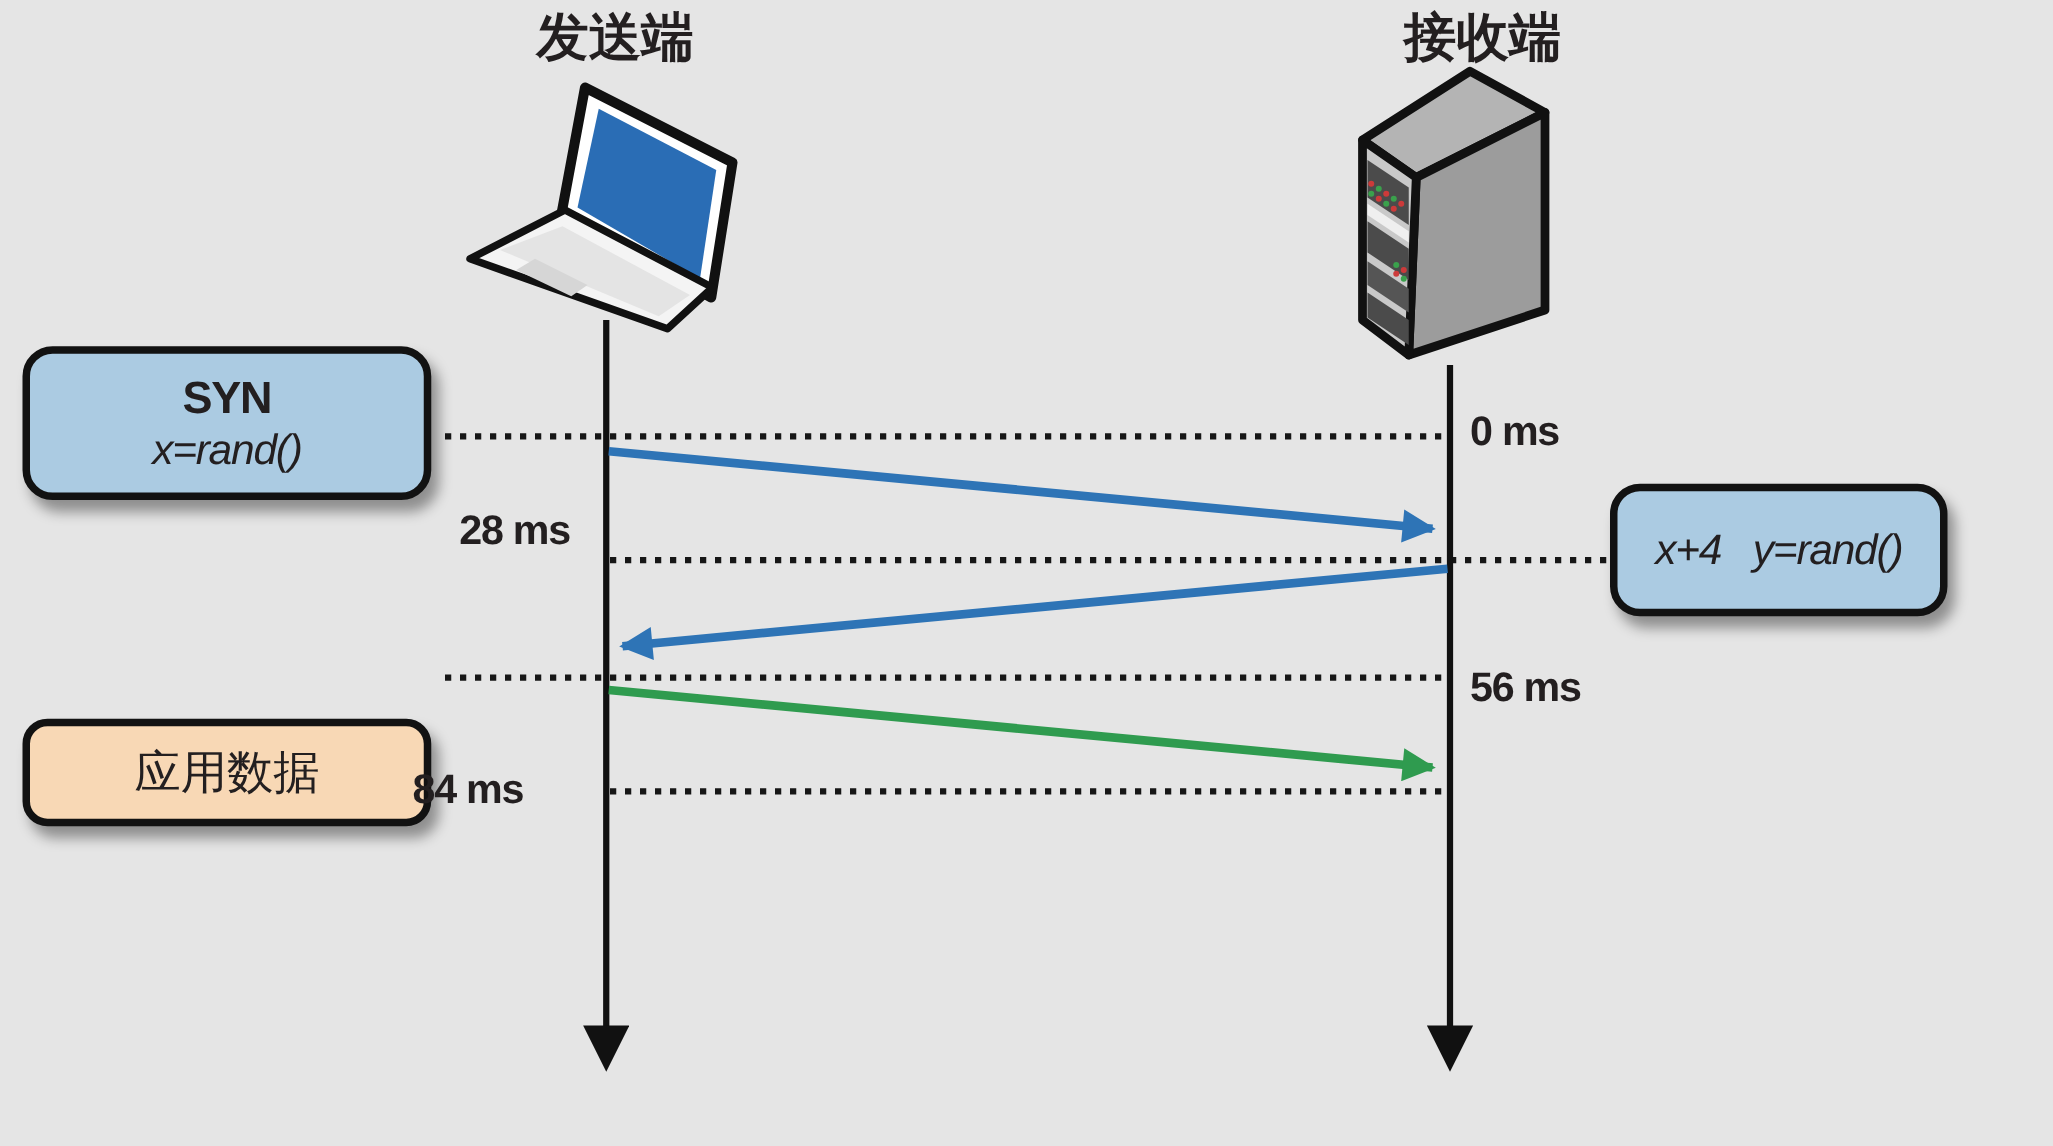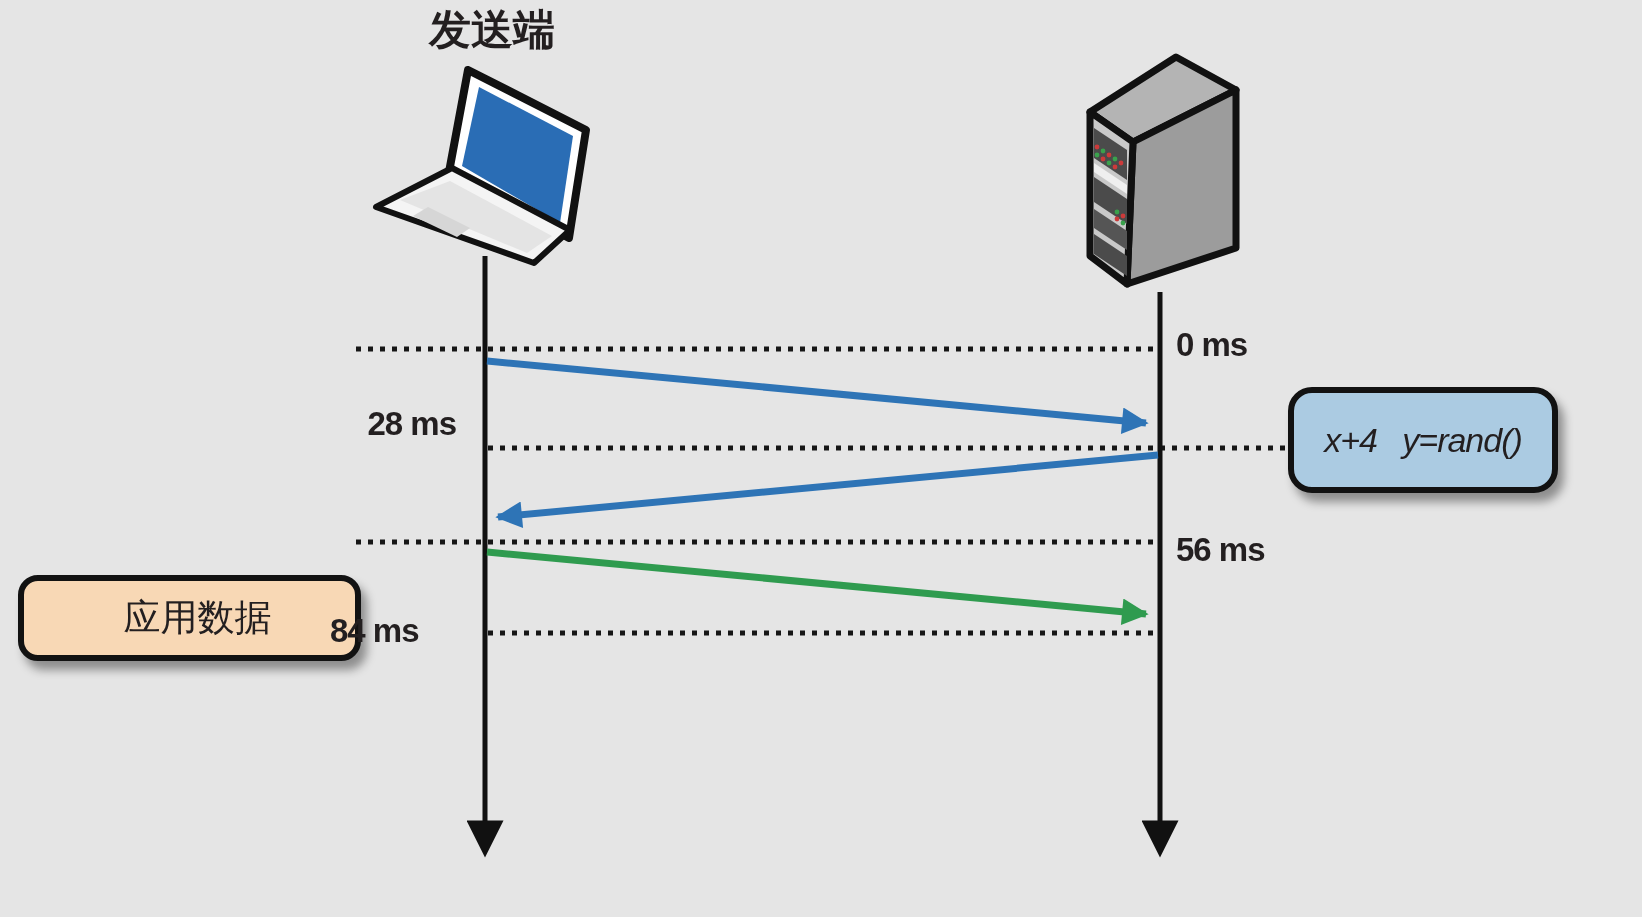--- a/index.html
+++ b/index.html
@@ -22,40 +22,41 @@
   .msg-green{stroke:var(--arrow-green,#2f9b4f);}
   .fill-blue{fill:var(--arrow-blue,#2e74b6);}
   .fill-green{fill:var(--arrow-green,#2f9b4f);}
   .fill-black{fill:#111;}
   .box{
     position:absolute;border:6px solid #121212;border-radius:24px;
     box-shadow:6px 9px 10px rgba(0,0,0,.38);
     display:flex;flex-direction:column;justify-content:center;align-items:center;
   }
   .box-blue{background:var(--box-blue,#abcbe2);}
-  .box-peach{background:var(--box-peach,#f8d8b5);border-radius:20px;padding-left:16px;}
+  .box-peach{background:var(--box-peach,#f8d8b5);border-radius:20px;}
   .box-syn{left:18px;top:277px;width:315px;height:111px;}
   .box-ack{left:18px;top:460px;width:315px;height:105px;}
   .box-data{left:18px;top:575px;width:315px;height:74px;}
   .box-synack{left:1288px;top:387px;width:258px;height:94px;}
   .box-title{font-size:36px;font-weight:bold;line-height:1.22;letter-spacing:-1px;}
   .box-formula{font-size:34px;font-style:italic;white-space:pre;line-height:1.2;letter-spacing:-1px;}
   .box-cjk{font-size:37px;font-family:"Liberation Serif",serif;}
   .time-label{font-size:33px;font-weight:600;letter-spacing:-1px;}
   .t0{left:1176px;top:326px;}
   .t28{left:330px;top:405px;width:126px;text-align:right;}
   .t56{left:1176px;top:519px;margin-top:12px;}
   .t84{left:330px;top:612px;width:126px;text-align:left;}
 </style>
 </head>
 <body>
 
 <div class="canvas">
 
   <div class="abs endpoint-label lbl-sender">发送端</div>
+  <div class="abs endpoint-label lbl-receiver">接收端</div>
 
   <svg class="svg-layer" viewBox="0 0 1642 917">
     <defs>
       <marker id="mArrBlue" viewBox="0 0 10 10" refX="9" refY="5" markerWidth="5.2" markerHeight="3.8" orient="auto">
         <path d="M0,0 L10,5 L0,10 z" class="fill-blue"></path>
       </marker>
       <marker id="mArrGreen" viewBox="0 0 10 10" refX="9" refY="5" markerWidth="5.2" markerHeight="3.8" orient="auto">
         <path d="M0,0 L10,5 L0,10 z" class="fill-green"></path>
       </marker>
       <marker id="mArrBlack" viewBox="0 0 10 10" refX="8" refY="5" markerWidth="8" markerHeight="7.4" orient="auto">
@@ -103,20 +104,24 @@
         <circle cx="1109" cy="163" r="2.4" fill="#3aa14c"></circle>
         <circle cx="1115" cy="167" r="2.4" fill="#cc3a3a"></circle>
         <circle cx="1117" cy="212" r="2.4" fill="#3aa14c"></circle>
         <circle cx="1123" cy="216" r="2.4" fill="#cc3a3a"></circle>
         <circle cx="1117" cy="219" r="2.4" fill="#cc3a3a"></circle>
         <circle cx="1123" cy="223" r="2.4" fill="#3aa14c"></circle>
       </g>
     </g>
   </svg>
 
+  <div class="box box-blue box-syn">
+    <div class="box-title">SYN</div>
+    <div class="box-formula">x=rand()</div>
+  </div>
 
   <div class="box box-blue box-synack">
     <div class="box-formula">x+4   y=rand()</div>
   </div>
 
 
   <div class="box box-peach box-data">
     <div class="box-cjk">应用数据</div>
   </div>
 

